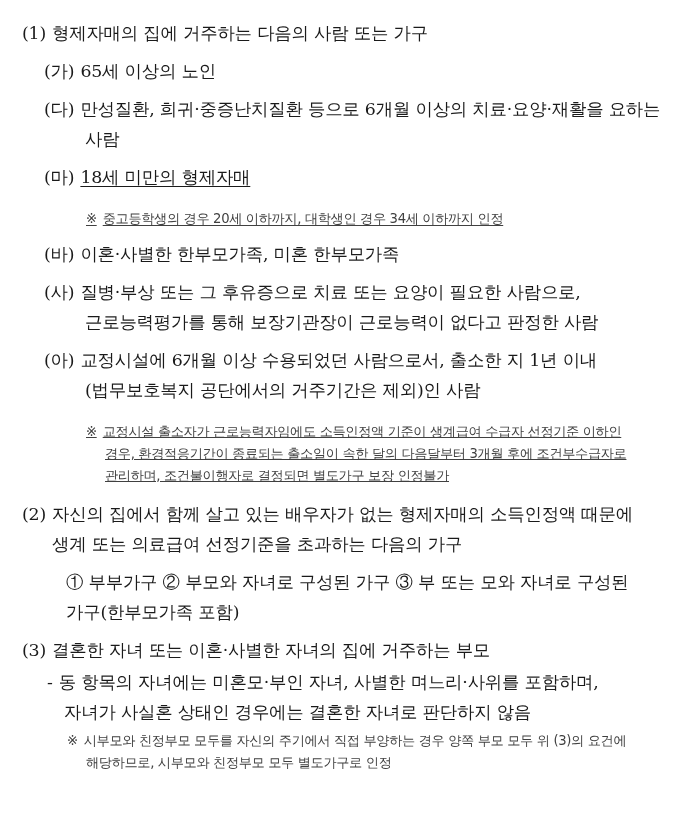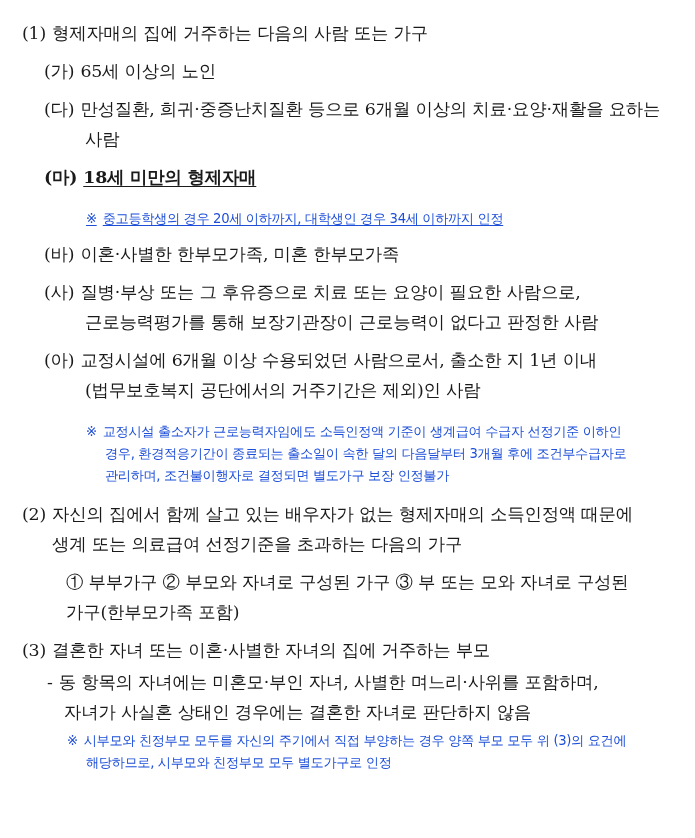--- a/index.html
+++ b/index.html
@@ -76,37 +76,38 @@
     margin-left: 25px;
     margin-bottom: 7px;
   }
 
   
   .note {
     font-family: "DejaVu Sans", "Liberation Sans", sans-serif;
     font-size: 13.2px;
     line-height: 22px;
     letter-spacing: -0.35px;
-    color: #1d4ed8;
+    color: #404040;
     word-break: keep-all;
     padding-left: 19px;
     text-indent: -19px;
     box-sizing: border-box;
   }
   .note-ma {
     margin-left: 64px;
     margin-top: 1px;
     margin-bottom: 9px;
     padding-right: 110px;
   }
   .note-a {
     margin-left: 64px;
     margin-top: 2px;
     margin-bottom: 12px;
     padding-right: 18px;
+    text-decoration: underline;
   }
   .note-tail {
     margin-left: 45px;
     margin-top: 3px;
     margin-bottom: 0;
     padding-right: 22px;
   }
 
   
   .u {
@@ -136,21 +137,21 @@
     <p class="blk lvl2">
       <span class="marker">(가)</span><span class="sp"></span><span>65세 이상의 노인</span>
     </p>
 
 
     <p class="blk lvl2">
       <span class="marker">(다)</span><span class="sp"></span><span>만성질환, 희귀·중증난치질환 등으로 6개월 이상의 치료·요양·재활을 요하는 사람</span>
     </p>
 
 
-    <p class="blk lvl2" style="margin-bottom:16px;font-weight:bold;">
+    <p class="blk lvl2" style="margin-bottom:16px;">
       <span class="marker">(마)</span><span class="sp"></span><span class="u">18세 미만의 형제자매</span>
     </p>
 
     <p class="note note-ma u-all">
       <span>※</span><span class="sp"></span><span>중고등학생의 경우 20세 이하까지, 대학생인 경우 34세 이하까지 인정</span>
     </p>
 
     <p class="blk lvl2">
       <span class="marker">(바)</span><span class="sp"></span><span>이혼·사별한 한부모가족, 미혼 한부모가족</span>
     </p>

